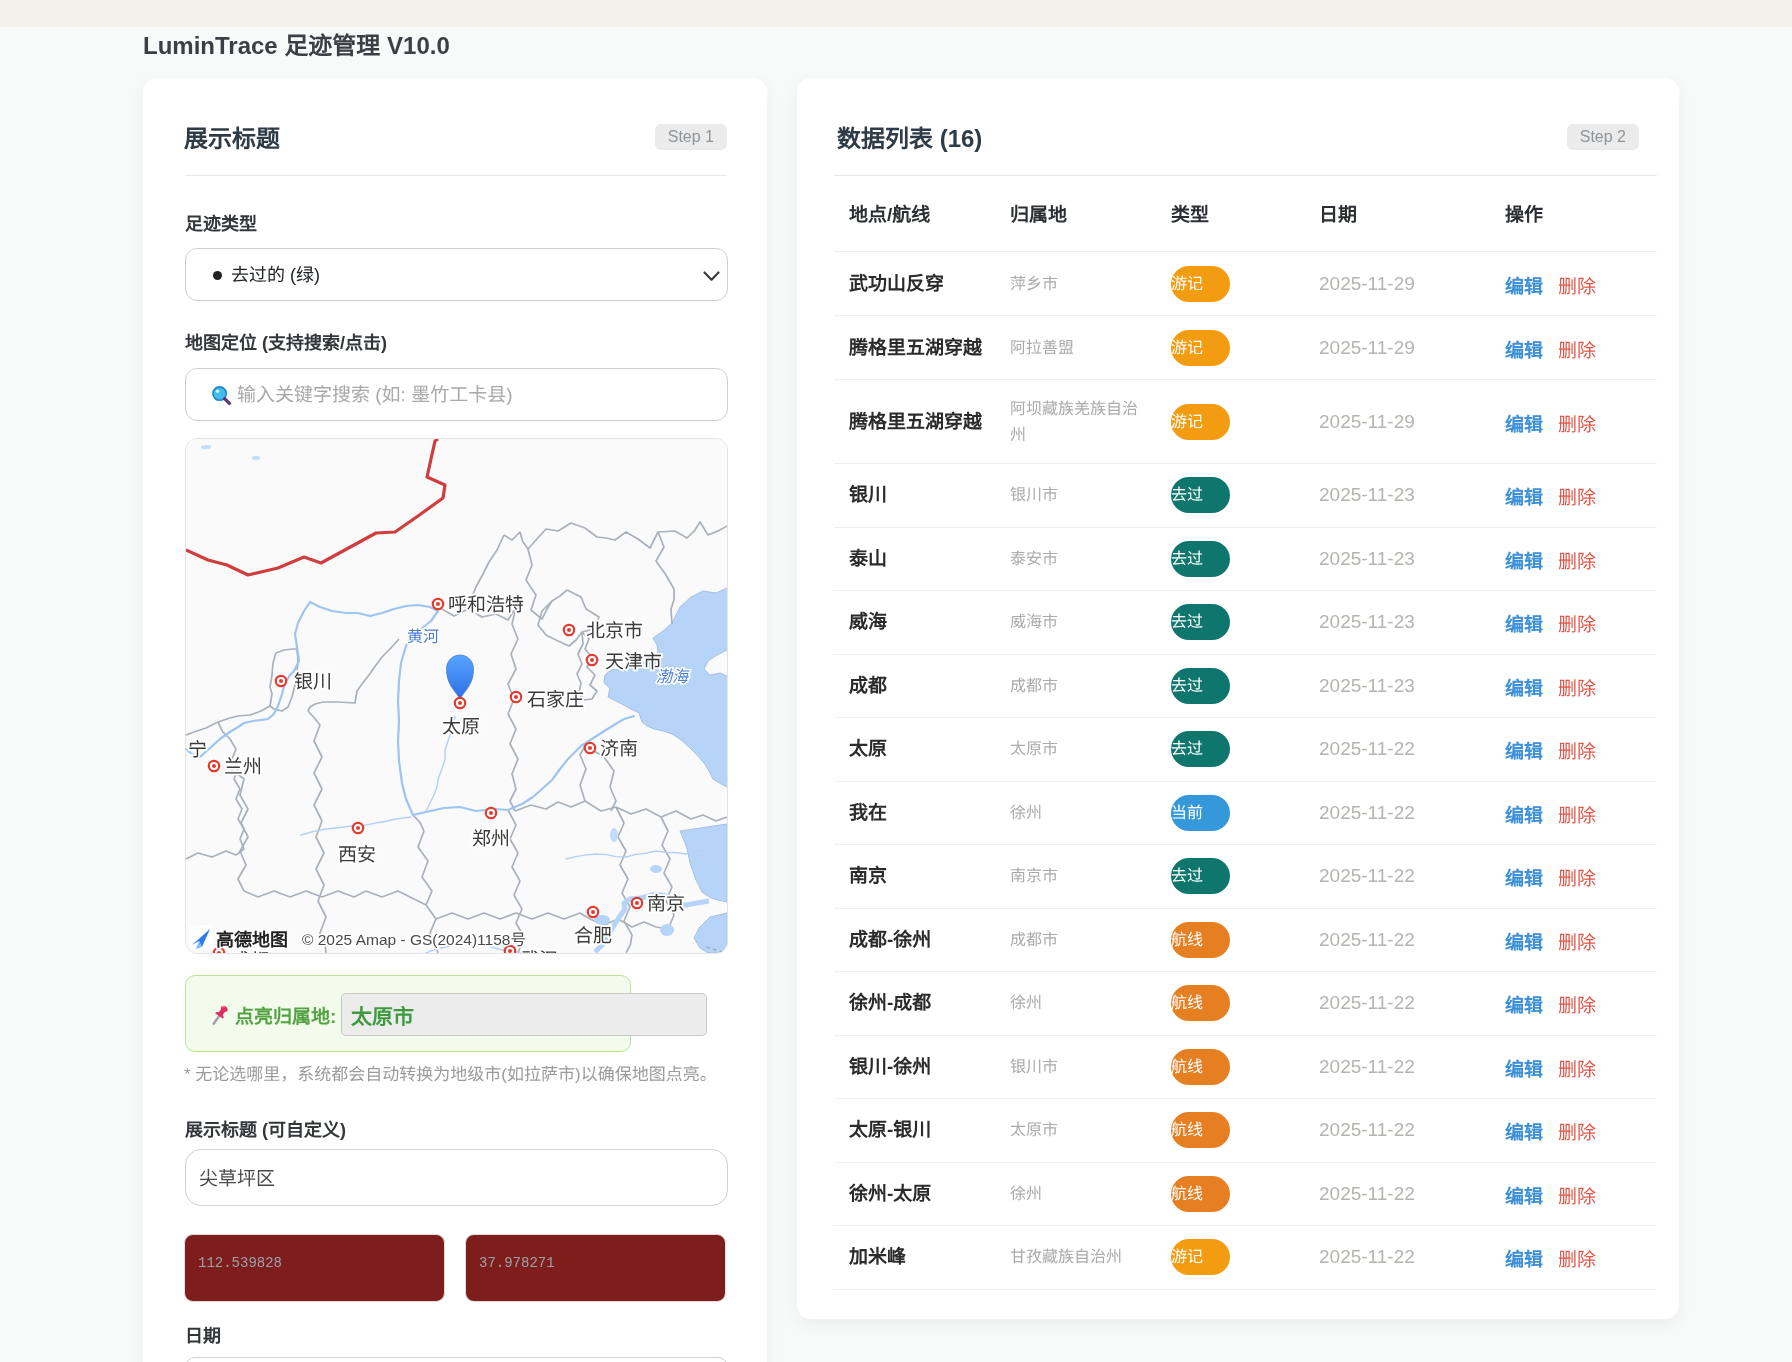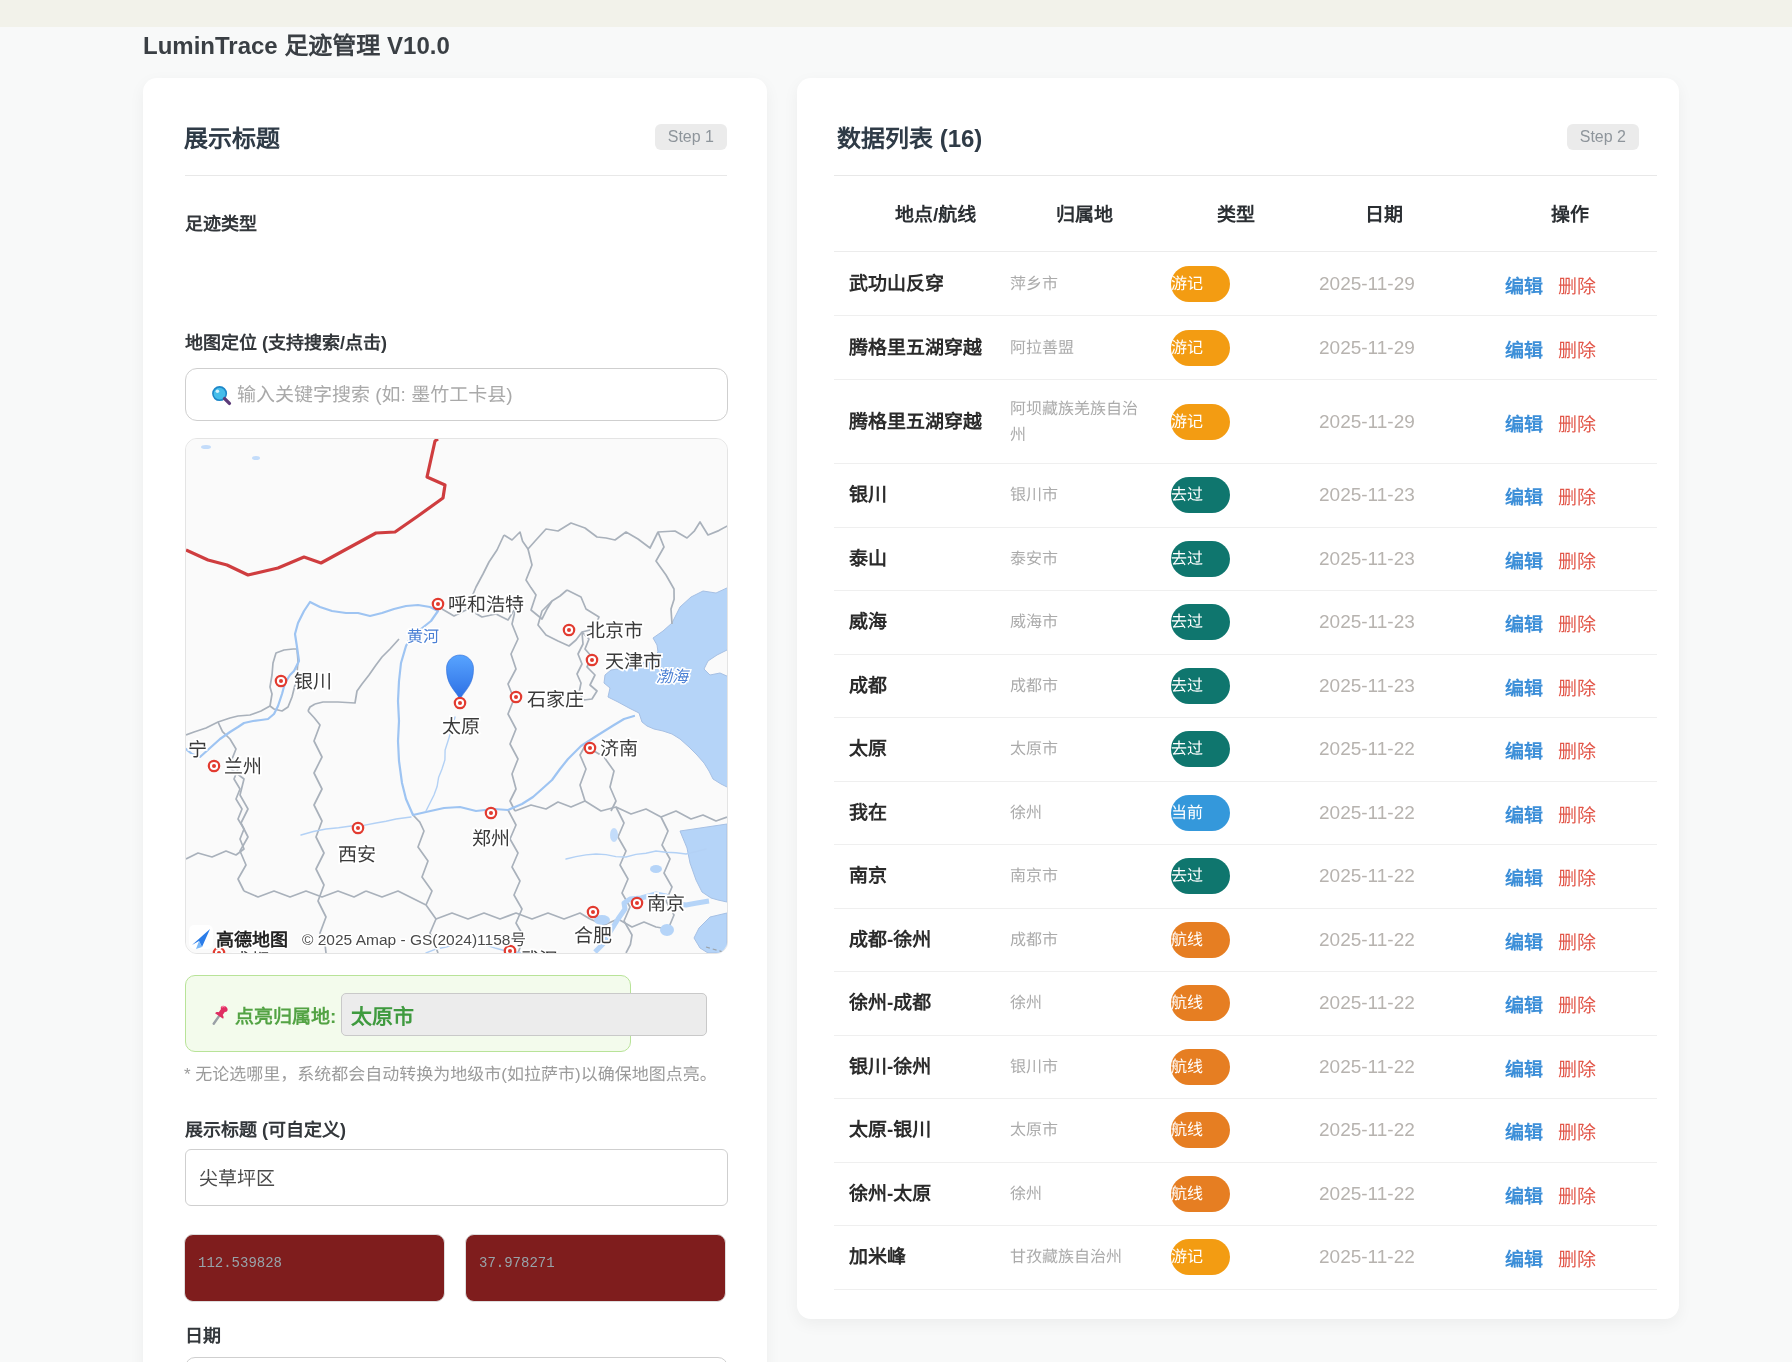--- a/index.html
+++ b/index.html
@@ -30,35 +30,35 @@
   .map { position:absolute; left:42px; top:360px; width:543px; height:516px; border:1px solid #e4e4e4; border-radius:12px; overflow:hidden; background:#fafafa; }
 
   .greenbox { position:absolute; left:42px; top:897px; width:446px; height:77px; background:#f3fbec; border:1px solid #b8e398; border-radius:10px; }
   .greenbox .glabel { position:absolute; left:49px; top:31px; color:#53a344; font-weight:700; font-size:19px; line-height:19px; }
   .greenbox .ginput { position:absolute; left:155px; top:17px; width:366px; height:43px; background:#ececec; border:1px solid #c9c9c9; border-radius:5px; }
   .greenbox .ginput span { position:absolute; left:9px; top:12px; color:#3f9a3f; font-weight:700; font-size:21px; line-height:21px; }
 
   .note { position:absolute; left:41px; top:988px; color:#9b9b9b; font-size:17px; line-height:17px; }
 
   .titlelabel { top:1043px; }
-  .titleinput { position:absolute; left:42px; top:1071px; width:543px; height:57px; border-radius:6px; }
+  .titleinput { position:absolute; left:42px; top:1071px; width:543px; height:57px; border-radius:16px; }
   .titleinput span { position:absolute; left:13px; top:19px; color:#4b4b4b; font-size:19px; line-height:19px; }
 
   .coord { position:absolute; top:1156px; height:68px; width:261px; background:#7f1d1d; border:1px solid #dedede; border-radius:9px; }
   .coord span { position:absolute; left:13px; top:21px; color:#98a3a9; font-size:14px; line-height:14px; font-family:"Liberation Mono", monospace; }
   .coord.c1 { left:41px; }
   .coord.c2 { left:322px; }
 
   .datelabel { top:1249px; }
   .dateinput { position:absolute; left:42px; top:1279px; width:543px; height:56px; border-radius:10px; }
 
   
   .tbl { position:absolute; left:37px; top:97px; width:823px; }
   .thead { height:77px; border-bottom:1px solid #ececec; position:relative; }
-  .thead span { position:absolute; top:30px; font-size:19px; line-height:19px; font-weight:700; color:#2b2f33;margin-left:46px; }
+  .thead span { position:absolute; top:30px; font-size:19px; line-height:19px; font-weight:700; color:#2b2f33; }
   .row { position:relative; height:63.5px; border-bottom:1px solid #efefef; }
   .row.tall { height:84px; } .rows .row:nth-child(1), .rows .row:nth-child(2) { height:64px; }
   .tc1 { position:absolute; left:15px; width:142px; font-size:19px; font-weight:700; color:#2b2b2b; line-height:24px; }
   .tc2 { position:absolute; left:176px; width:140px; font-size:16px; color:#ababab; line-height:26px; }
   .tag { position:absolute; left:337px; width:59px; height:36px; border-radius:18px; color:#fff; font-size:16px; text-align:left; line-height:36px; }
   .tag.yj { background:#f39c12; }
   .tag.hx { background:#e67e22; }
   .tag.qg { background:#0f766e; }
   .tag.dq { background:#3498db; }
   .tc4 { position:absolute; left:485px; font-size:19px; color:#b7b3af; }
@@ -71,20 +71,26 @@
 <body>
 <div class="main"></div>
 <h1 class="title">LuminTrace 足迹管理 V10.0</h1>
 
 <div class="card left">
   <h2 style="left:41px;">展示标题</h2>
   <div class="stepbadge">Step 1</div>
   <div class="divider" style="left:42px; right:40px;"></div>
 
   <div class="label" style="top:137px;">足迹类型</div>
+  <div class="selectbox fakeinput">
+    <span class="txt"><i class="bdot"></i>去过的 (绿)</span>
+    <svg class="chev" width="17" height="11" viewBox="0 0 17 11">
+        <path d="M1.5 1.5 L8.5 8.7 L15.5 1.5" fill="none" stroke="#3c3c3c" stroke-width="2.2" stroke-linecap="round" stroke-linejoin="round"></path>
+      </svg>
+  </div>
 
   <div class="label" style="top:256px;">地图定位 (支持搜索/点击)</div>
   <div class="searchbox fakeinput">
     <svg style="position:absolute;left:25px;top:16px;" width="21" height="21" viewBox="0 0 21 21">
       <circle cx="8.6" cy="8.6" r="6.7" fill="#45bdea" stroke="#1e87c9" stroke-width="1.6"></circle>
       <circle cx="6.4" cy="6.2" r="1.8" fill="#d6f1fb"></circle>
       <line x1="13.6" y1="13.6" x2="18.4" y2="18.4" stroke="#5c3a78" stroke-width="3.4" stroke-linecap="round"></line>
     </svg>
     <span class="ph">输入关键字搜索 (如: 墨竹工卡县)</span>
   </div>

